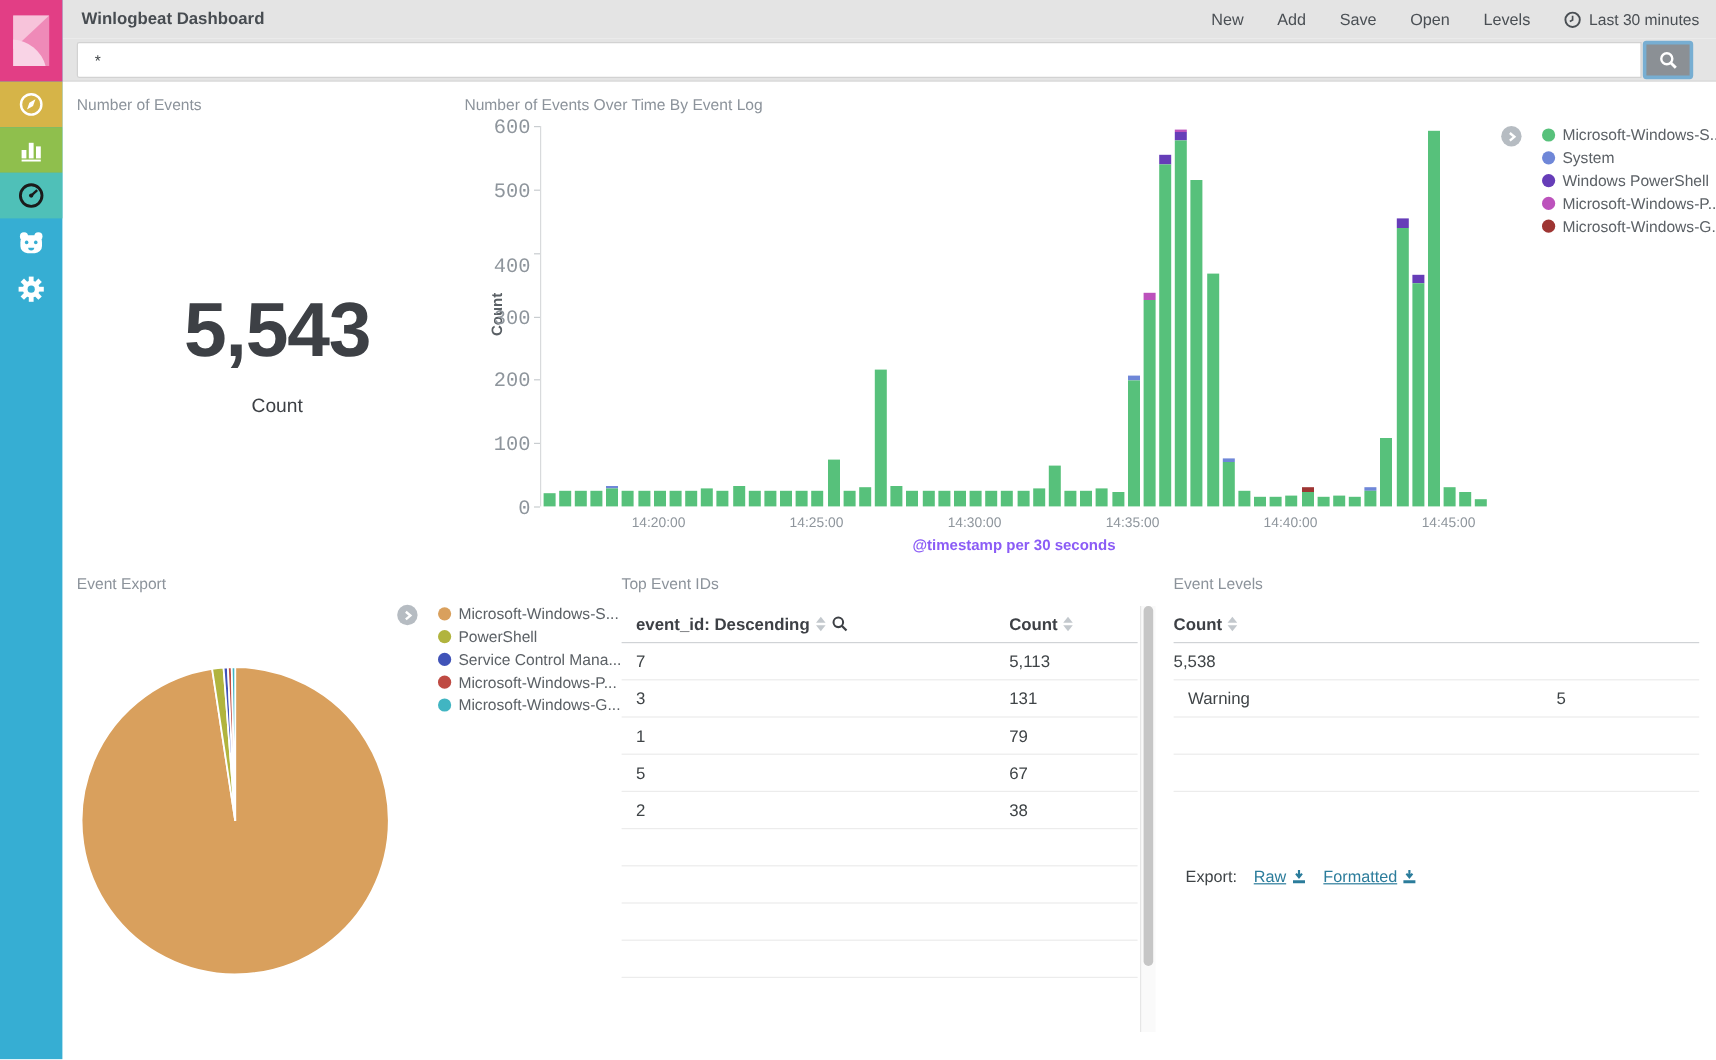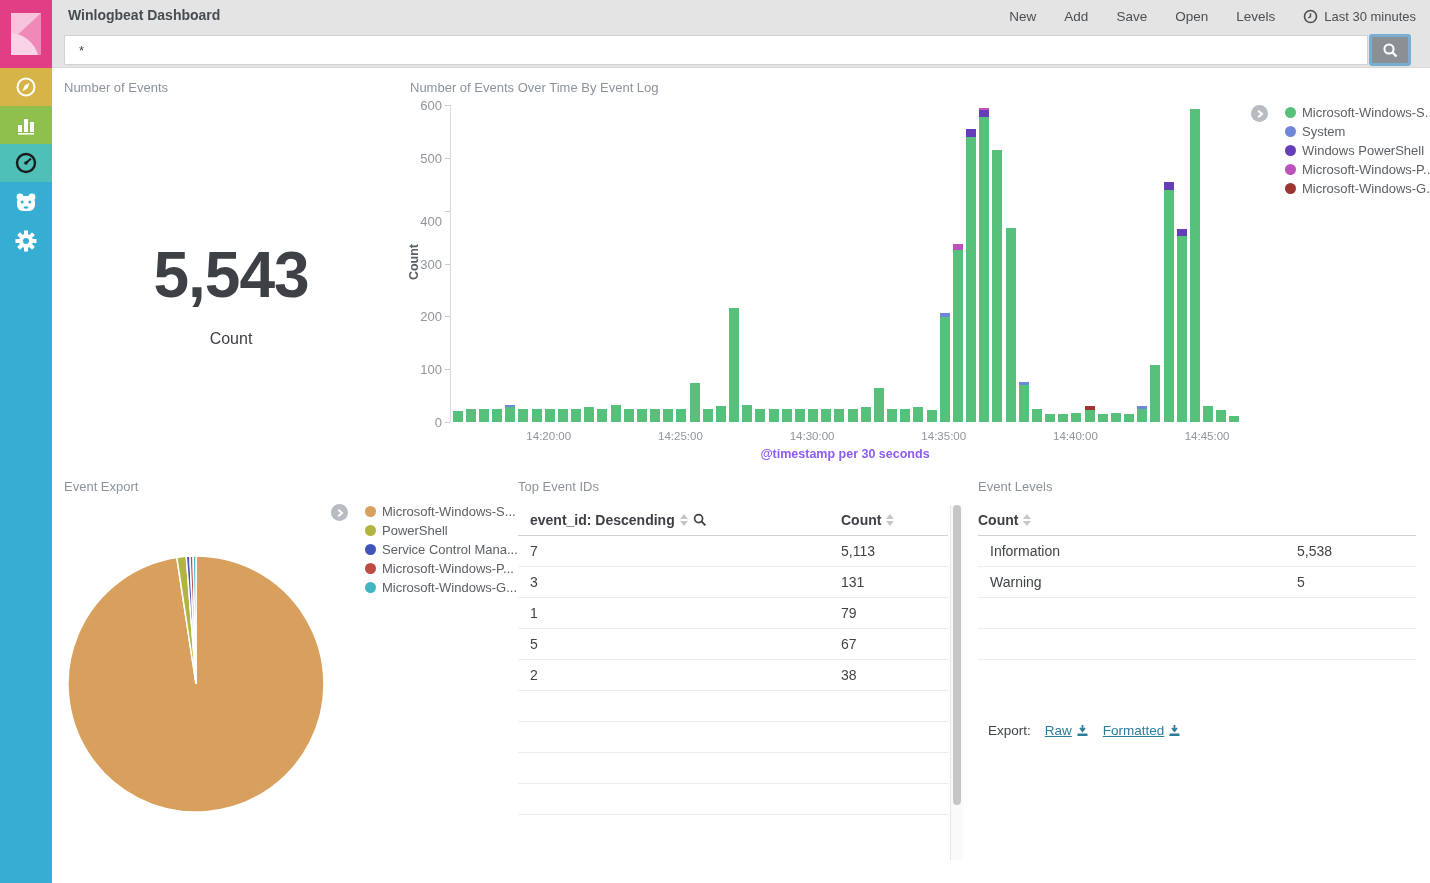--- a/index.html
+++ b/index.html
@@ -30,21 +30,21 @@
   
   .panel-title { position:absolute; font-size:13px; color:#8c939b; }
 
   .metric-value { position:absolute; left:64px; top:238px; width:334px; text-align:center; font-size:64px; font-weight:bold; color:#3d4045; letter-spacing:-1px; }
   .metric-label { position:absolute; left:64px; top:330px; width:334px; text-align:center; font-size:16px; color:#3d4045; }
 
   
   .hist-plot { position:absolute; left:450px; top:105px; width:790px; height:317px; border-left:1px solid #d8dadc; }
   .hist-bar { position:absolute; bottom:0; display:flex; flex-direction:column-reverse; cursor:pointer; }
   .hist-seg { width:100%; }
-  .ytick-label { position:absolute; width:36px; text-align:right; font-size:13px; color:#8e959c; }
+  .ytick-label { position:absolute; width:36px; text-align:right; font-size:17px; color:#8e959c;font-family:Liberation Mono, monospace; }
   .ytick-dash { position:absolute; width:5px; height:1px; background:#c9cdd0; }
   .xtick-label { position:absolute; width:90px; text-align:center; font-size:11.5px; color:#8e959c; }
   .axis-title-x { position:absolute; left:695px; top:447px; width:300px; text-align:center; font-size:12.5px; font-weight:bold; color:#8b5cf6; }
   .axis-title-y { position:absolute; left:384px; top:255px; width:60px; text-align:center; font-size:12.5px; font-weight:bold; color:#595f64; transform:rotate(-90deg); }
 
   
   .legend { position:absolute; }
   .legend-toggle { position:absolute; left:-34px; top:2px; width:17px; height:17px; border-radius:50%; background:#b6bcc2; display:flex; align-items:center; justify-content:center; cursor:pointer; }
   .legend-item { display:flex; align-items:center; gap:6px; height:19px; cursor:pointer; }
   .legend-dot { width:11px; height:11px; border-radius:50%; flex:none; }
@@ -155,21 +155,21 @@
         <circle cx="7" cy="7" r="4.6" fill="none" stroke="#fff" stroke-width="2"></circle>
         <line x1="10.5" y1="10.5" x2="14.5" y2="14.5" stroke="#fff" stroke-width="2.4"></line>
       </svg>
     </div>
   </div>
 
   <div class="panel-title" style="left:64px; top:80px;">Number of Events</div>
   <div class="metric-value">5,543</div>
   <div class="metric-label">Count</div>
 
-  <div class="panel-title" style="left:410px; top:80px;">Number of Events Over Time By Event Log</div>
+  <div class="panel-title" style="left:387px; top:80px;">Number of Events Over Time By Event Log</div>
   <div class="axis-title-y">Count</div>
   <div class="hist-plot" id="hist-plot">
       <div class="hist-bar" style="left: 1.5px; width: 10.1667px;">
         <div class="hist-seg" style="height: 10.5667px; background: rgb(87, 193, 123);"></div>
       </div>
       <div class="hist-bar" style="left: 14.6667px; width: 10.1667px;">
         <div class="hist-seg" style="height: 13.2083px; background: rgb(87, 193, 123);"></div>
       </div>
       <div class="hist-bar" style="left: 27.8333px; width: 10.1667px;">
         <div class="hist-seg" style="height: 13.2083px; background: rgb(87, 193, 123);"></div>
@@ -503,21 +503,20 @@
       <div class="hcell">
         <span>Count</span>
         <span class="sorter">
             <span class="car-up"></span>
             <span class="car-dn"></span>
           </span>
       </div>
     </div>
     <div id="levels-rows">
         <div class="drow">
-          <div class="dcell" style="width: 319px; padding-left: 12px;">Information</div>
           <div class="dcell">5,538</div>
         </div>
         <div class="drow">
           <div class="dcell" style="width: 319px; padding-left: 12px;">Warning</div>
           <div class="dcell">5</div>
         </div>
         <div class="drow"></div>
         <div class="drow"></div>
       </div>
   </div>

